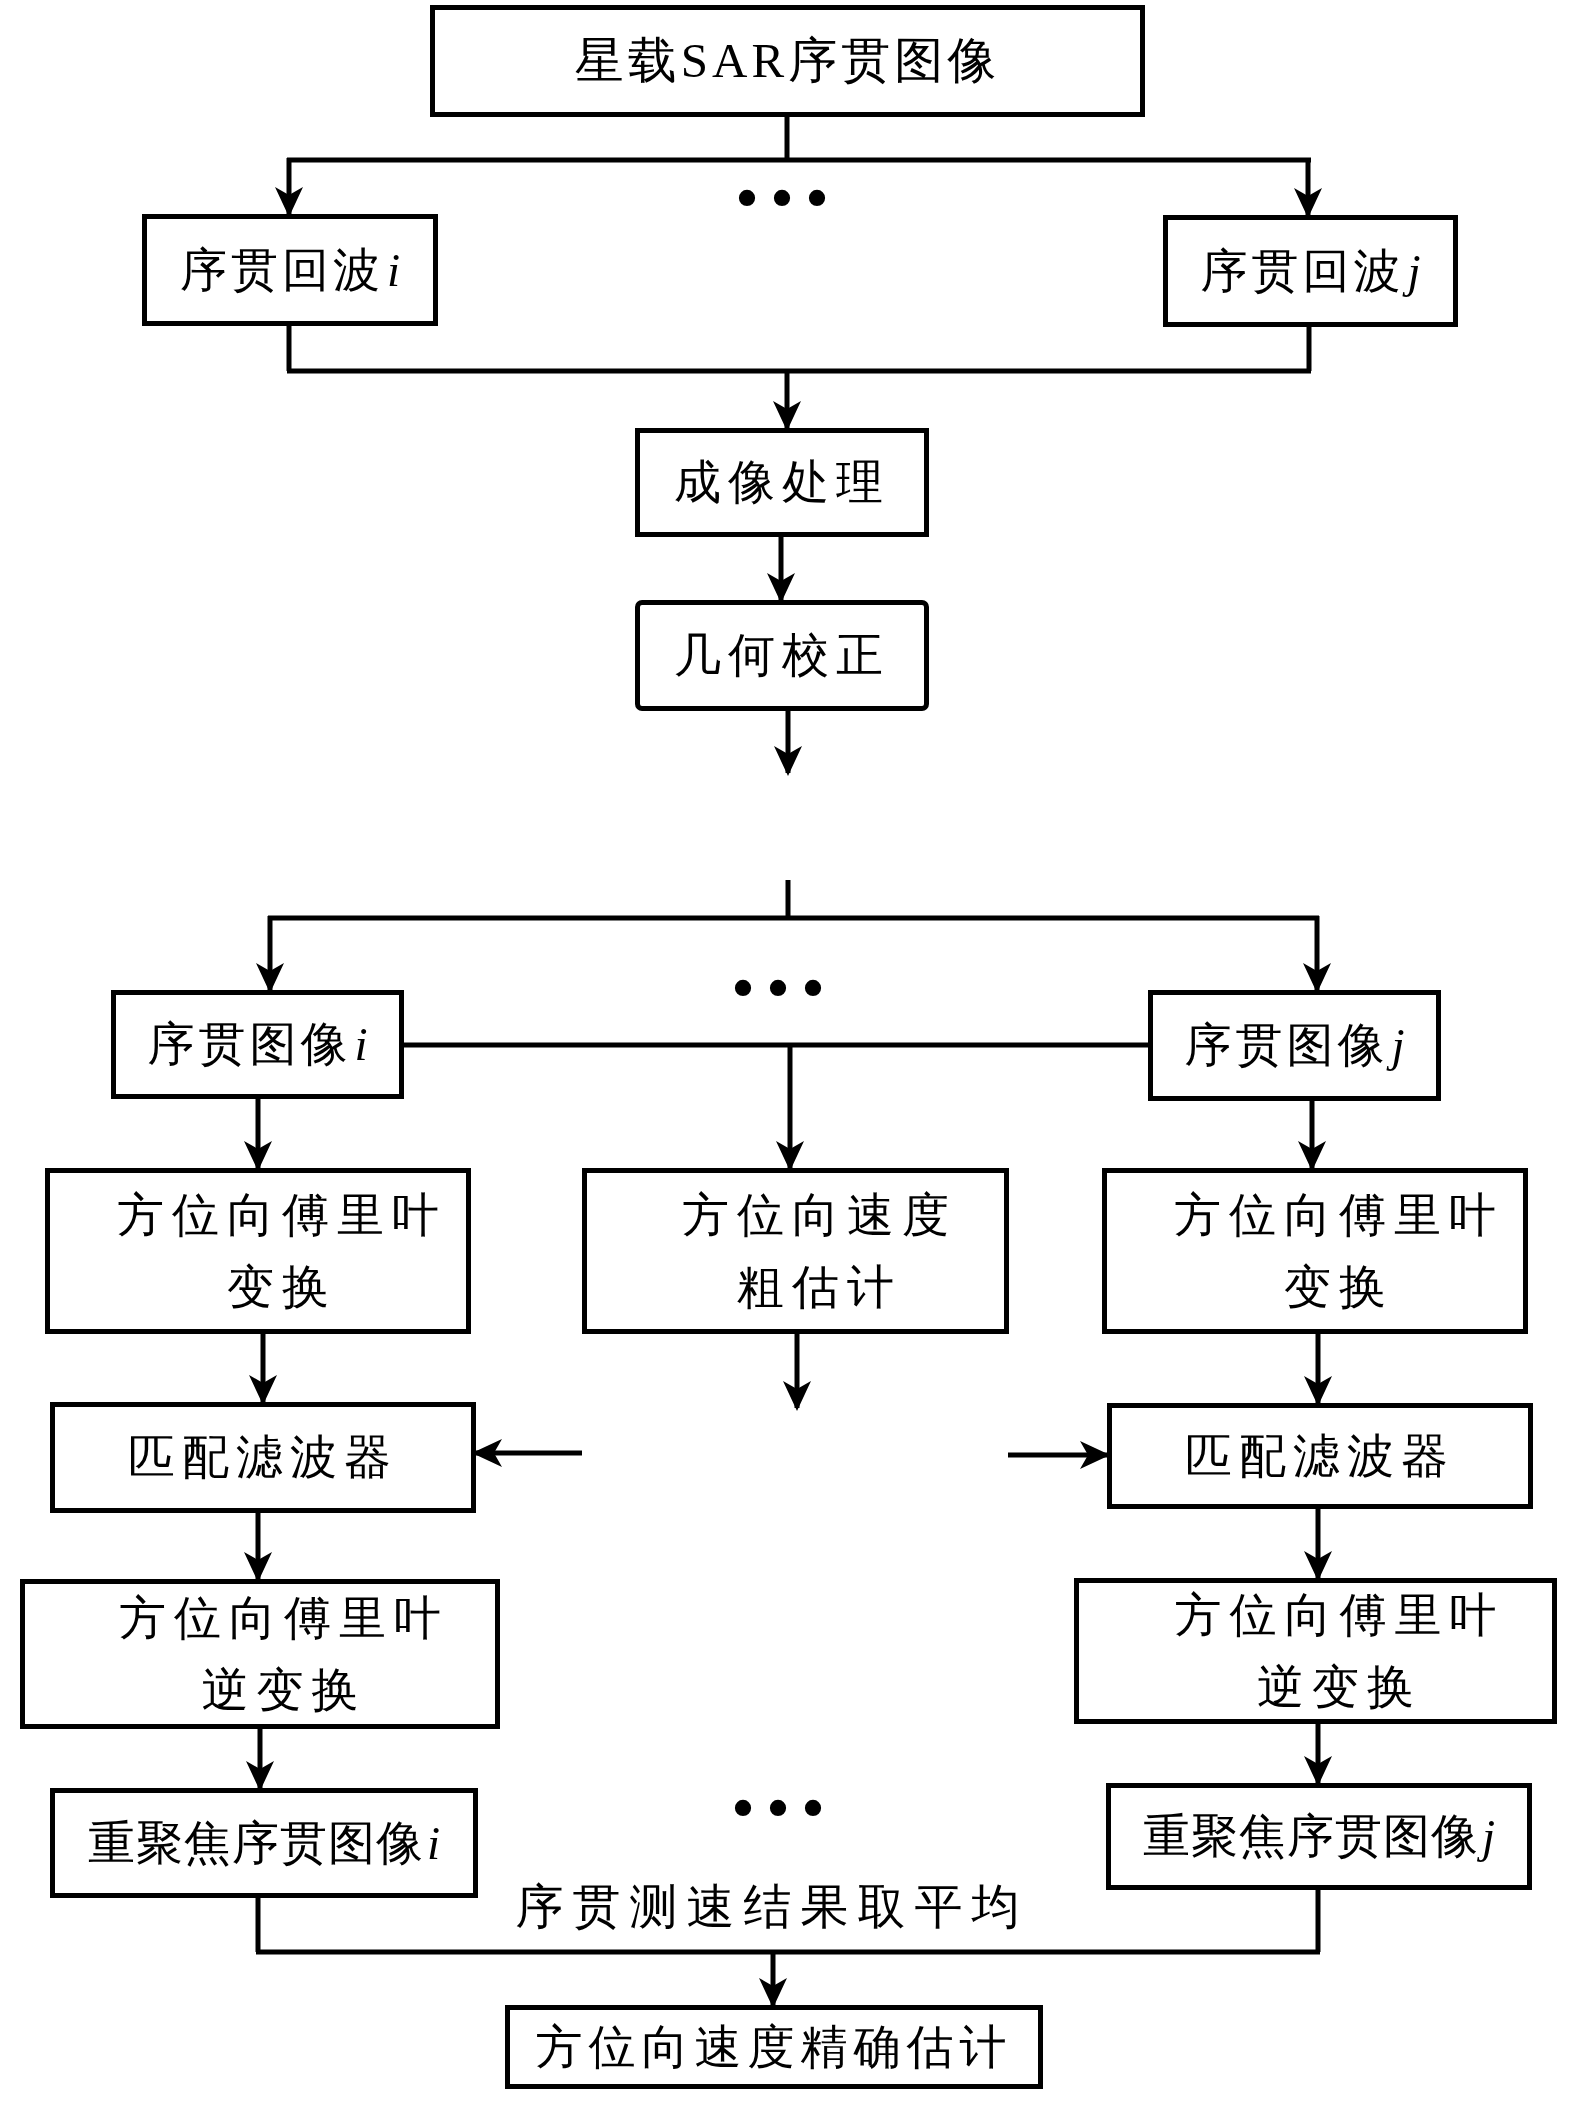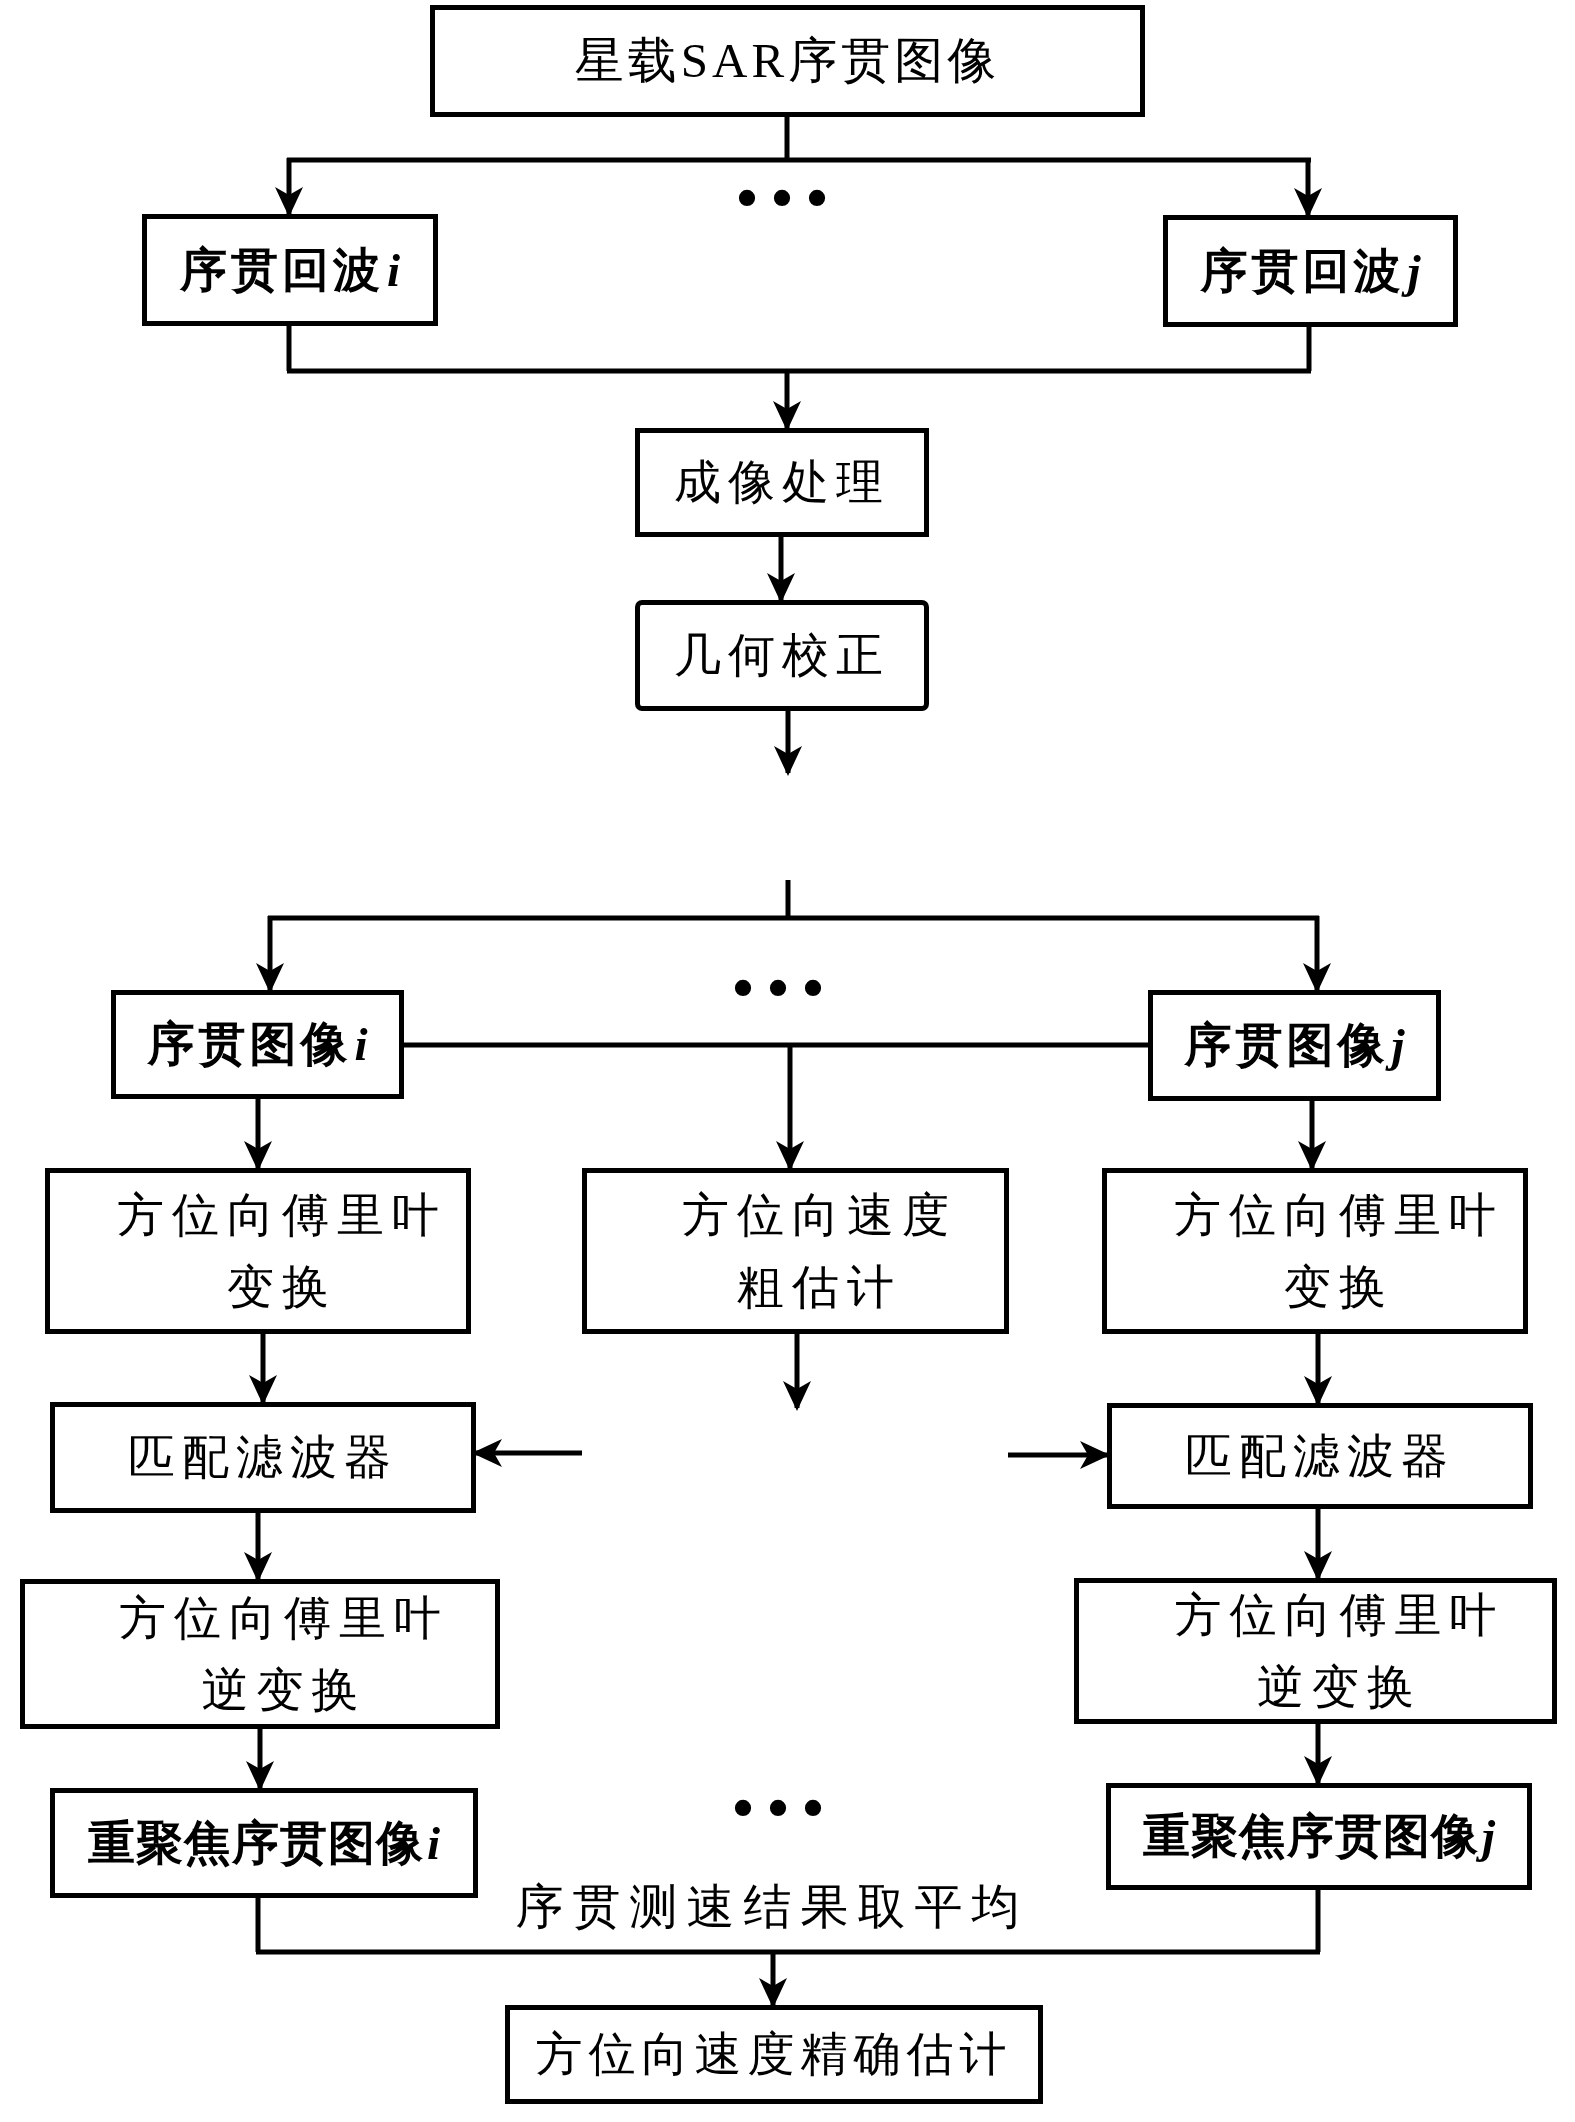--- a/index.html
+++ b/index.html
@@ -20,21 +20,21 @@
     display:flex;
     flex-direction:column;
     align-items:center;
     justify-content:center;
     text-align:center;
     font-size:47px;
     letter-spacing:4px;
     line-height:1.15;
     white-space:nowrap;
   }
-  .node .row{display:flex;align-items:flex-end;justify-content:center;font-weight:bold;}
+  .node .row{display:flex;align-items:flex-end;justify-content:center;}
   .node .l{display:block;line-height:72px;margin-left:48px;}
   .var{font-style:italic;font-family:"Liberation Serif","DejaVu Serif",serif;letter-spacing:0;padding-left:3px;}
   .dots{
     position:absolute;
     font-weight:bold;
     font-size:100px;
     letter-spacing:10px;
     line-height:100px;
     height:100px;
     display:flex;align-items:flex-start;justify-content:center;
@@ -59,21 +59,21 @@
   #n-fft-left{left:45px;top:1168px;width:426px;height:166px;letter-spacing:8px;}
   #n-coarse{left:582px;top:1168px;width:427px;height:166px;letter-spacing:8px;}
   #n-fft-right{left:1102px;top:1168px;width:426px;height:166px;letter-spacing:8px;}
   #n-mf-left{left:50px;top:1402px;width:426px;height:111px;letter-spacing:7px;}
   #n-doppler{left:582px;top:1408px;width:427px;height:110px;letter-spacing:7px;}
   #n-mf-right{left:1107px;top:1403px;width:426px;height:106px;letter-spacing:7px;}
   #n-ifft-left{left:20px;top:1579px;width:480px;height:150px;letter-spacing:8px;}
   #n-ifft-right{left:1074px;top:1578px;width:483px;height:146px;letter-spacing:8px;}
   #n-refocus-i{left:50px;top:1788px;width:428px;height:110px;letter-spacing:1px;}
   #n-refocus-j{left:1106px;top:1783px;width:426px;height:107px;letter-spacing:1px;}
-  #n-final{left:505px;top:2005px;width:538px;height:99px;letter-spacing:6px;}
+  #n-final{left:505px;top:2005px;width:538px;height:84px;letter-spacing:6px;}
   #dots-top{left:712px;top:160px;width:150px;}
   #dots-mid{left:708px;top:950px;width:150px;}
   #dots-bottom{left:708px;top:1770px;width:150px;}
   #avg-label{left:472px;top:1877px;width:600px;height:60px;}
 </style>
 </head>
 <body>
 
 <div id="stage">
 

